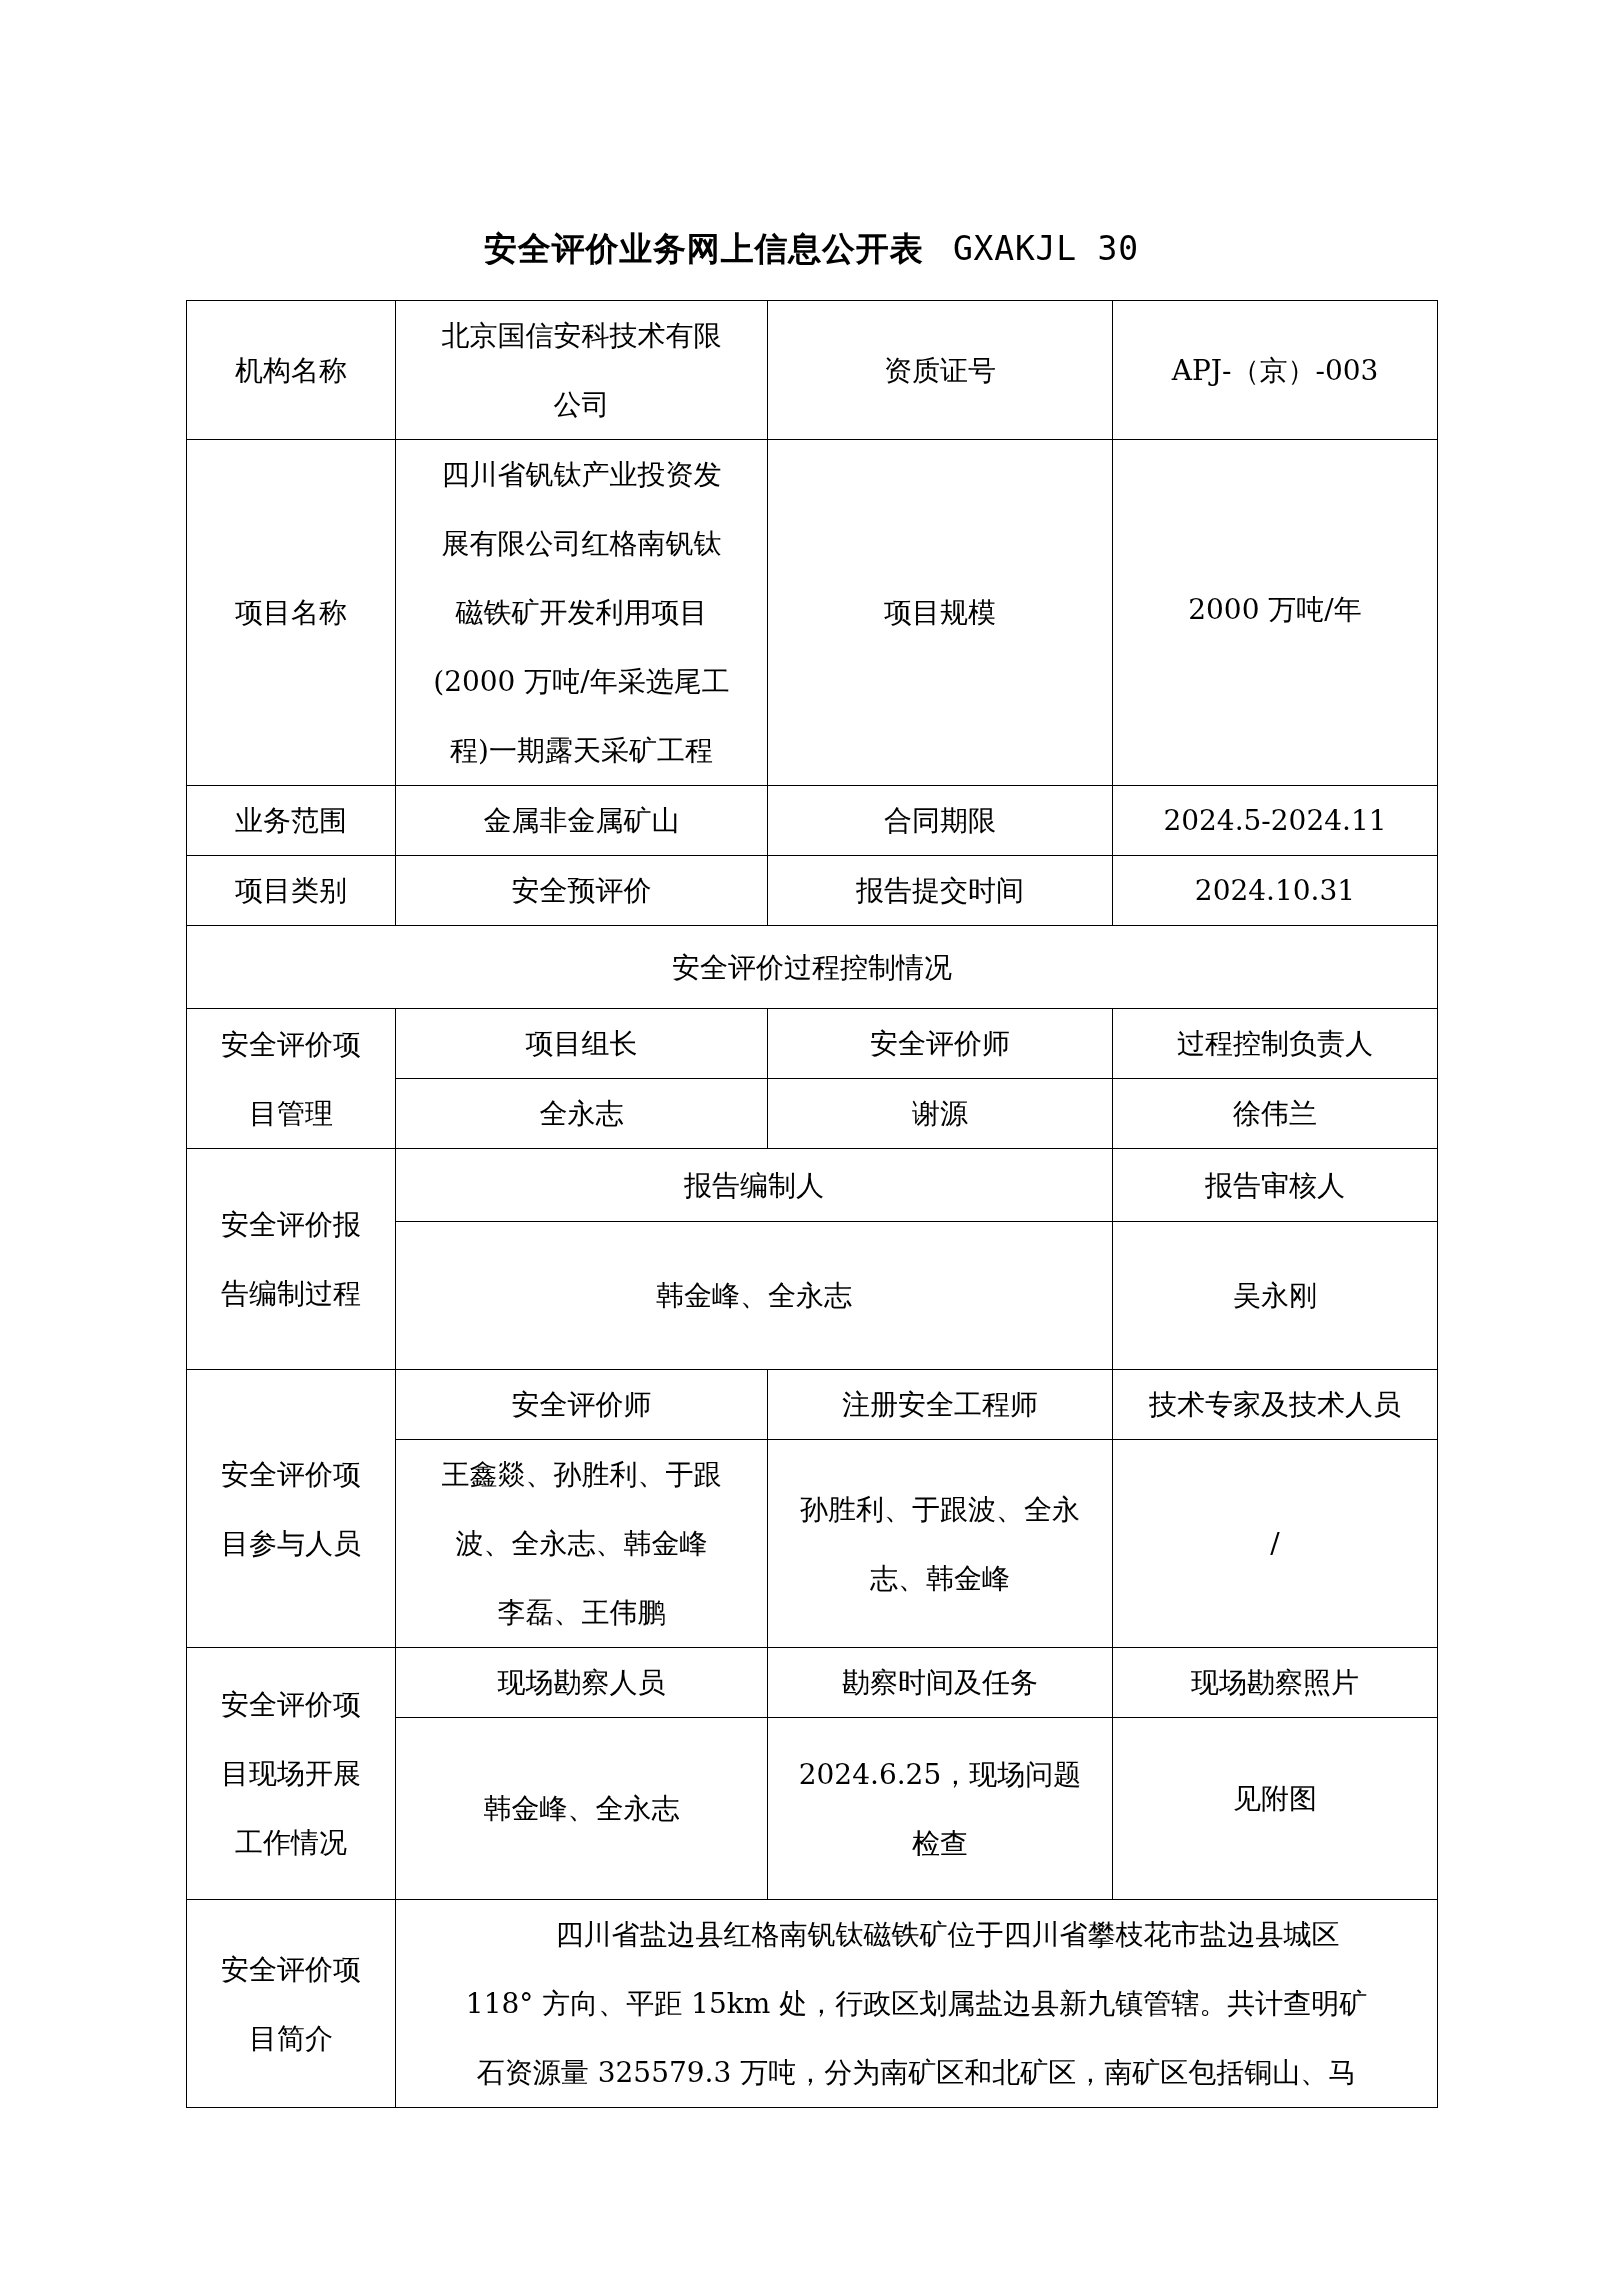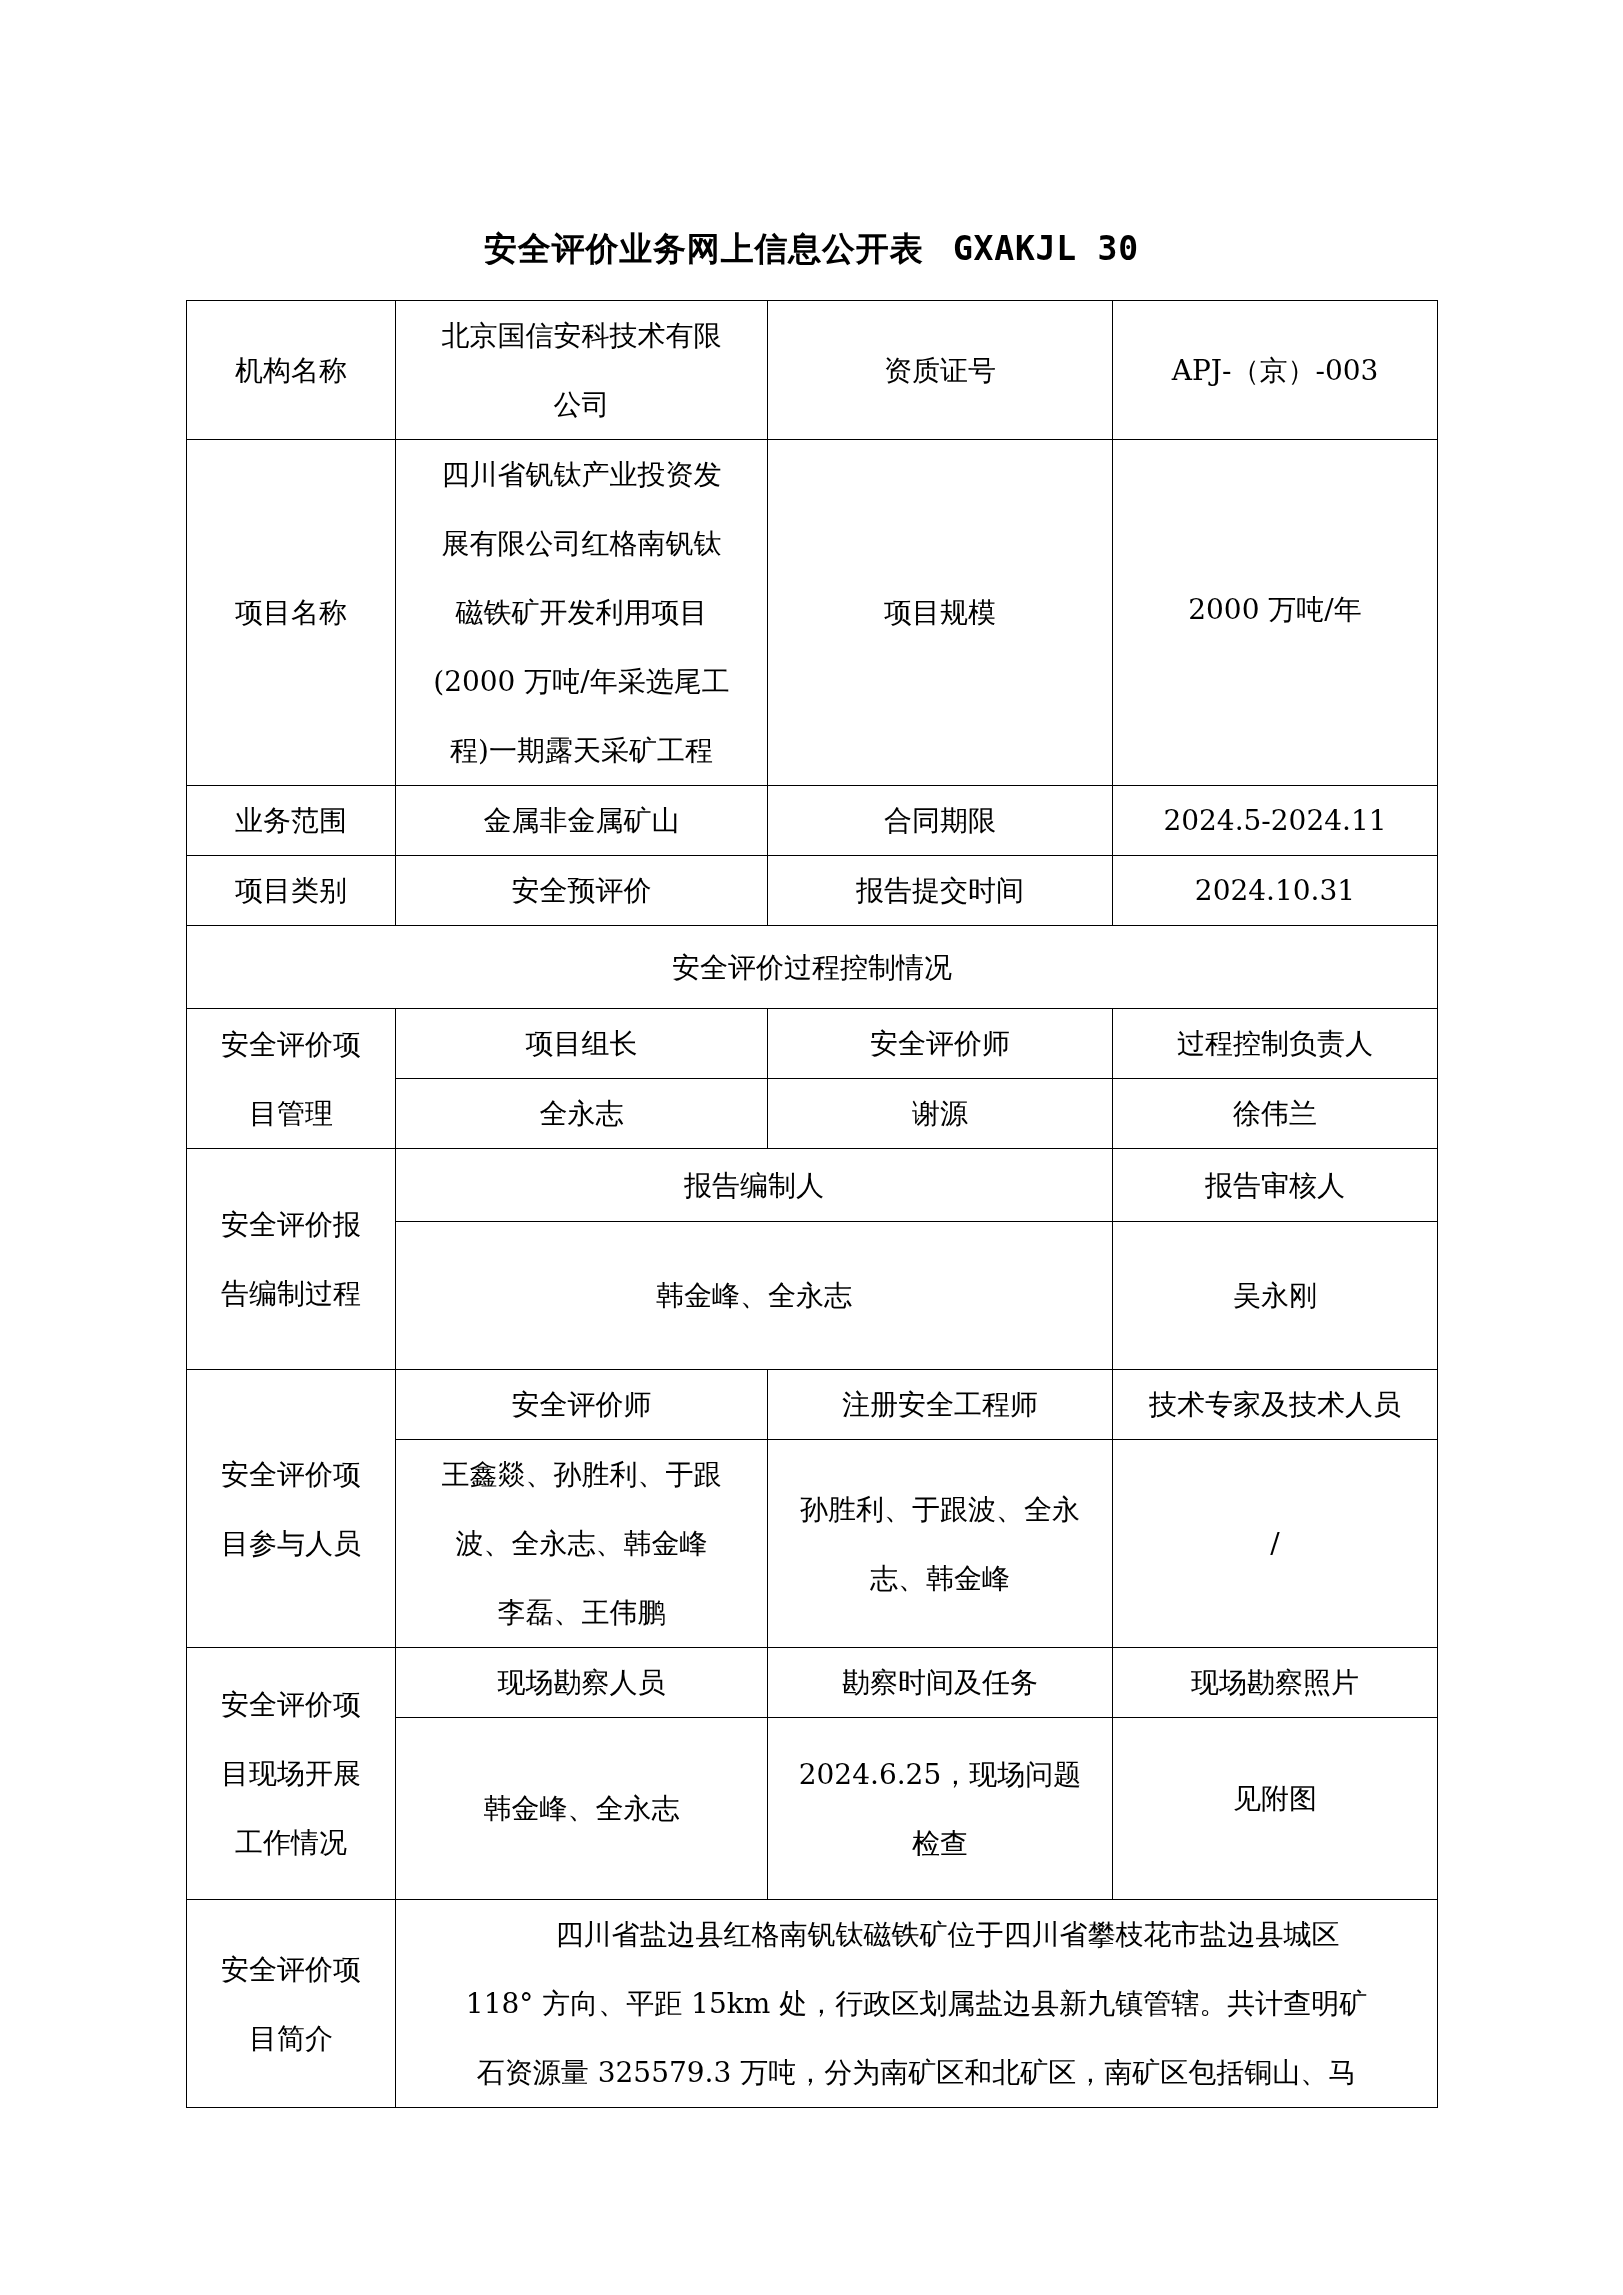--- a/index.html
+++ b/index.html
@@ -1,21 +1,21 @@
 <!DOCTYPE html>
 <html style="font-size:13px"><head>
 <meta charset="utf-8">
 <style>
   html, body { margin: 0; padding: 0; background: #ffffff; }
   body { width: 1623px; height: 2295px; position: relative; overflow: hidden;
          font-family: "DejaVu Serif", "Liberation Serif", serif; color: #000; }
   .title { position: absolute; top: 227px; left: 0; width: 1623px; text-align: center;
            font-family: "DejaVu Sans", "Liberation Sans", sans-serif; font-weight: bold;
            font-size: 33px; letter-spacing: 0.8px; }
-  .title .code { margin-left: 29.5px; font-family: "DejaVu Sans Mono", "Liberation Mono", monospace; font-weight: bold; }
+  .title .code { margin-left: 29.5px; font-family: "DejaVu Sans Mono", "Liberation Mono", monospace; font-weight: normal; }
   table.form { position: absolute; left: 186px; top: 300px; width: 1252px;
                border-collapse: collapse; table-layout: fixed; }
   table.form td { border: 1.6px solid #000; text-align: center; vertical-align: middle;
                   font-size: 28px; line-height: 69px; padding: 0 6.5px; }
   table.form td.wrap { line-height: 69px; text-align: center; }
   .col1 { width: 209px; } .col2 { width: 372px; } .col3 { width: 345px; } .col4 { width: 325px; }
   td.label { padding: 0 11.5px; border-radius: 24px; }
   td.desc { text-align: left; line-height: 69px; padding: 0 14.7px 0 14.7px; }
   td.desc .indent { display: inline-block; width: 62px; }
   .line { display: block; }

